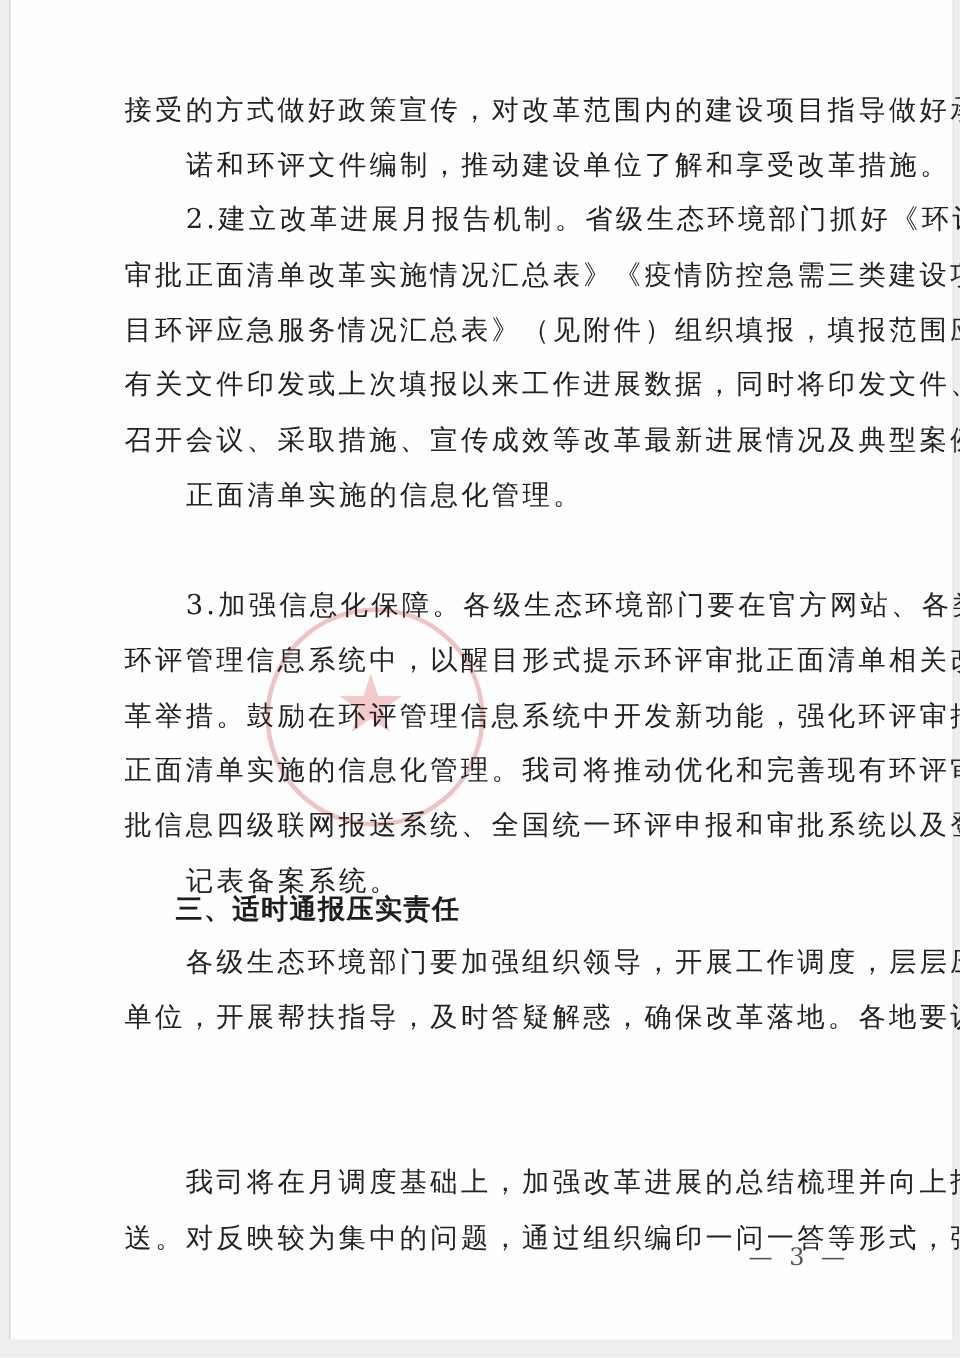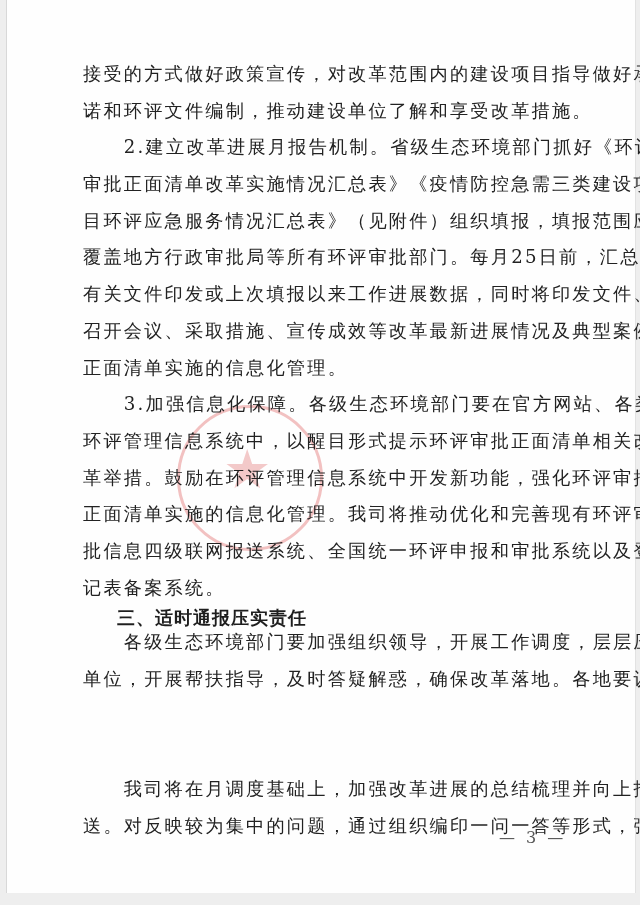--- a/index.html
+++ b/index.html
@@ -18,27 +18,26 @@
     position: absolute; left: 76px; width: 480px;
     color: #222;
     font-size: 18.2px;
     line-height: 36.8px;
     letter-spacing: 2.2px;
     text-align: justify;
     text-align-last: justify;
     white-space: nowrap;
   }
   .line { display: block; height: 36.8px; }
-  .line.last { text-align-last: left; }
+  .line.last { text-align-last: left; margin-left: 41px; }
   .heading {
     position: absolute; left: 110px;
     font-family: "DejaVu Sans", "Liberation Sans", sans-serif;
     font-weight: bold; font-size: 18px; color: #1e1e1e;
     letter-spacing: 1px;
-    margin-top: 12px;
   }
   .page-number {
     position: absolute; left: 492px; top: 828px;
     font-size: 16px; color: #555; letter-spacing: 3px;
   }
   .seal {
     position: absolute; left: 170px; top: 405px; width: 140px; height: 140px;
     border-radius: 50%;
     border: 3px solid rgba(220,80,80,0.35);
     pointer-events: none;
@@ -55,21 +54,20 @@
 
   <div class="para" style="top:56px">
     <span class="line">接受的方式做好政策宣传，对改革范围内的建设项目指导做好承</span>
     <span class="line last">诺和环评文件编制，推动建设单位了解和享受改革措施。</span>
   </div>
 
   <div class="para" style="top:129px">
     <span class="line">　　2.建立改革进展月报告机制。省级生态环境部门抓好《环评</span>
     <span class="line">审批正面清单改革实施情况汇总表》《疫情防控急需三类建设项</span>
     <span class="line">目环评应急服务情况汇总表》（见附件）组织填报，填报范围应</span>
-    <span class="line">覆盖地方行政审批局等所有环评审批部门。每月25日前，汇总</span>
     <span class="line">有关文件印发或上次填报以来工作进展数据，同时将印发文件、</span>
     <span class="line">召开会议、采取措施、宣传成效等改革最新进展情况及典型案例</span>
     <span class="line last">正面清单实施的信息化管理。</span>
   </div>
 
   <div class="seal">
     <span class="seal-star">★</span>
   </div>
 
   <div class="para" style="top:386px">

